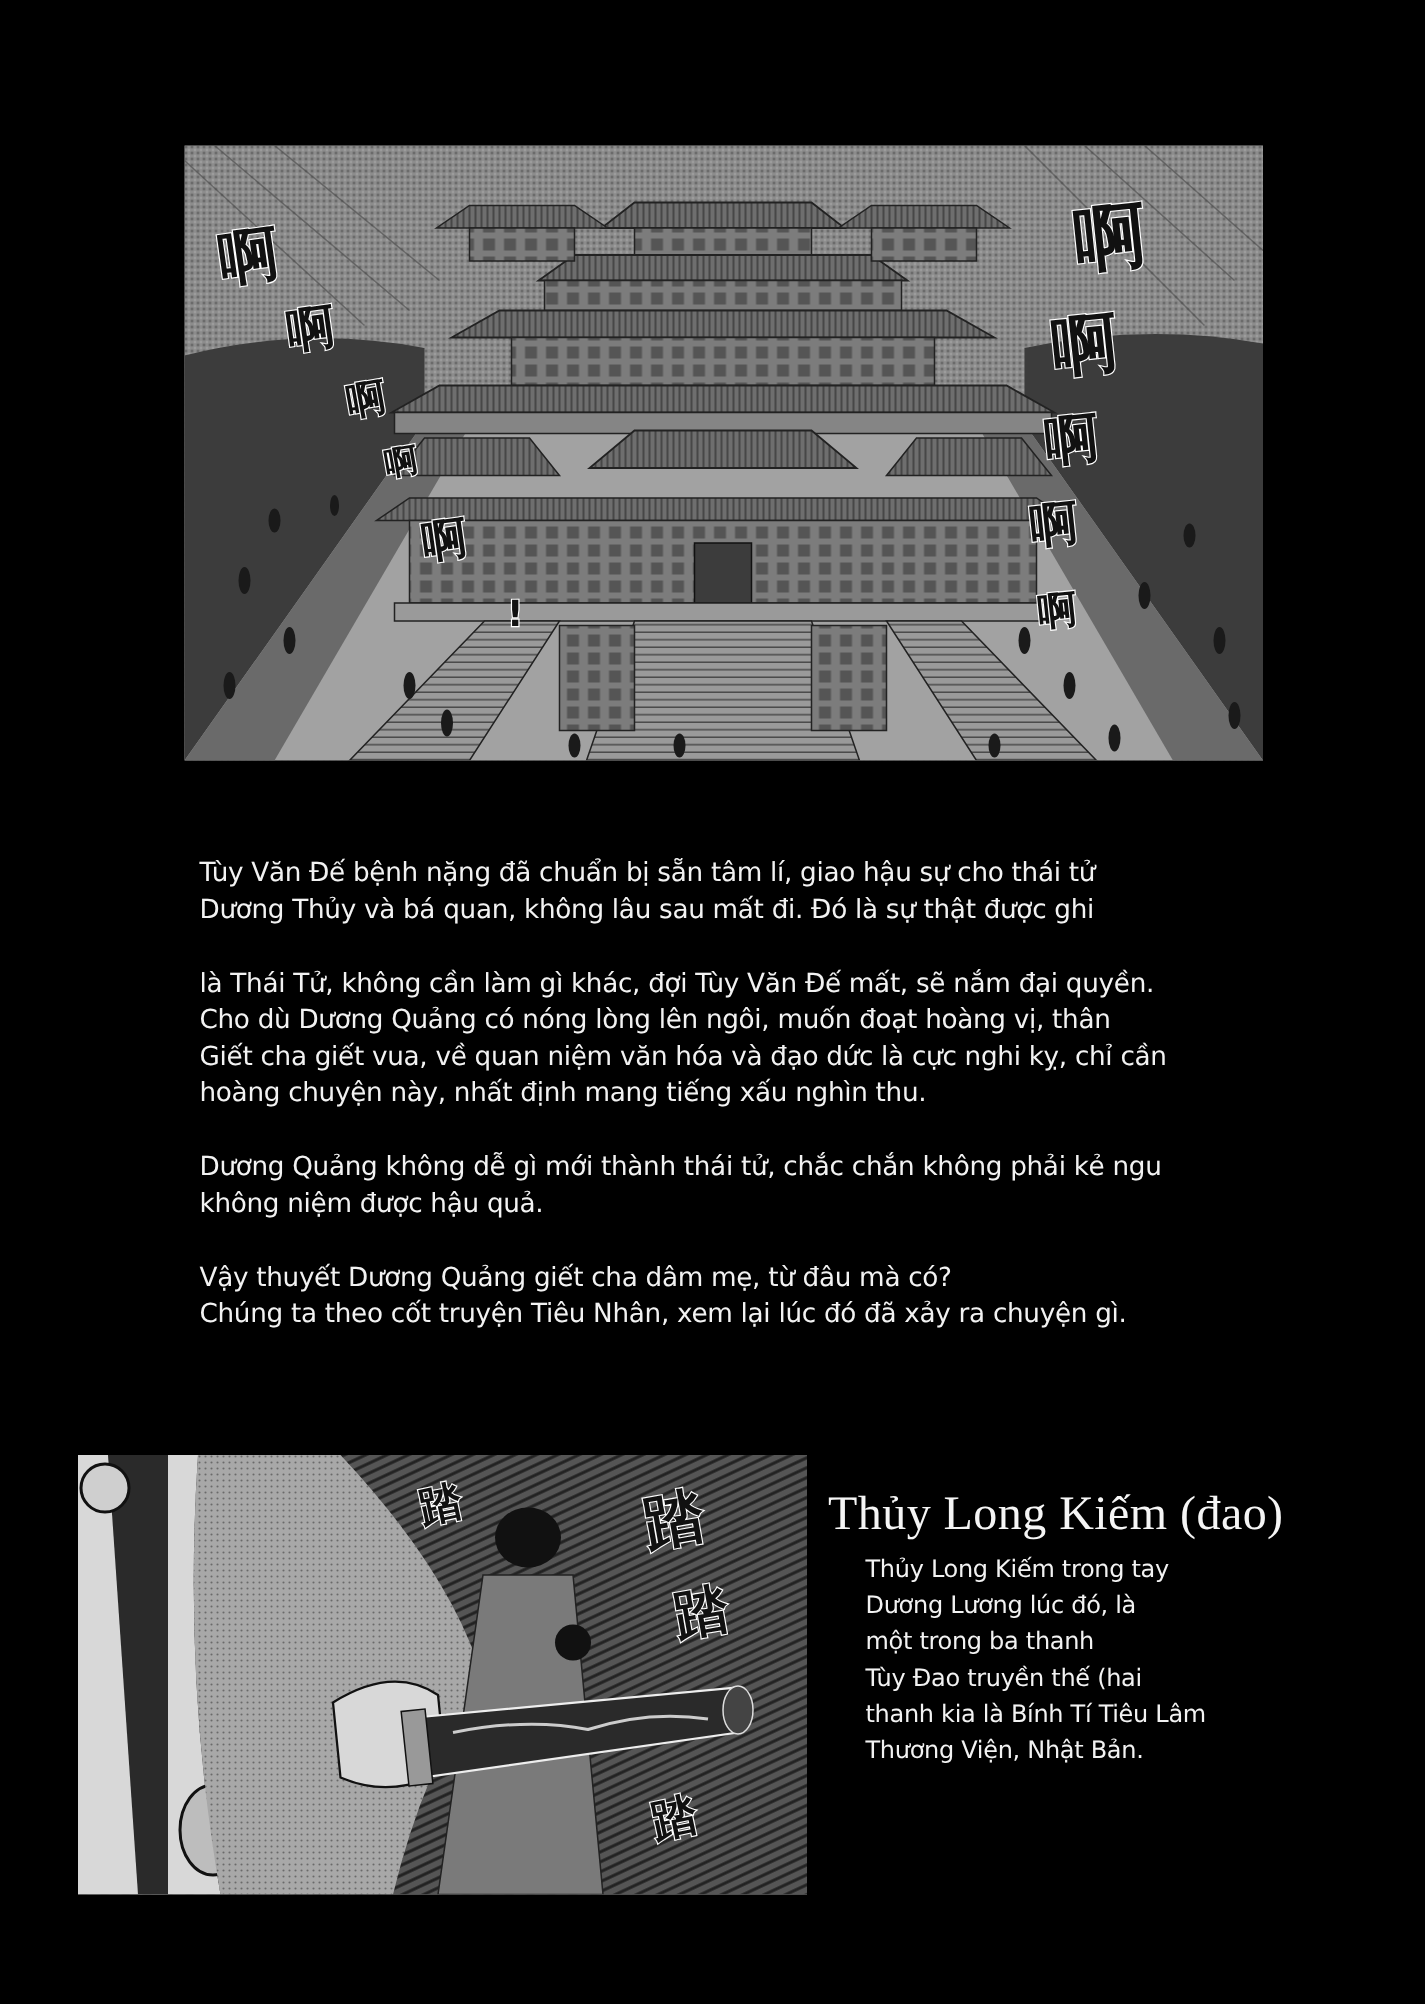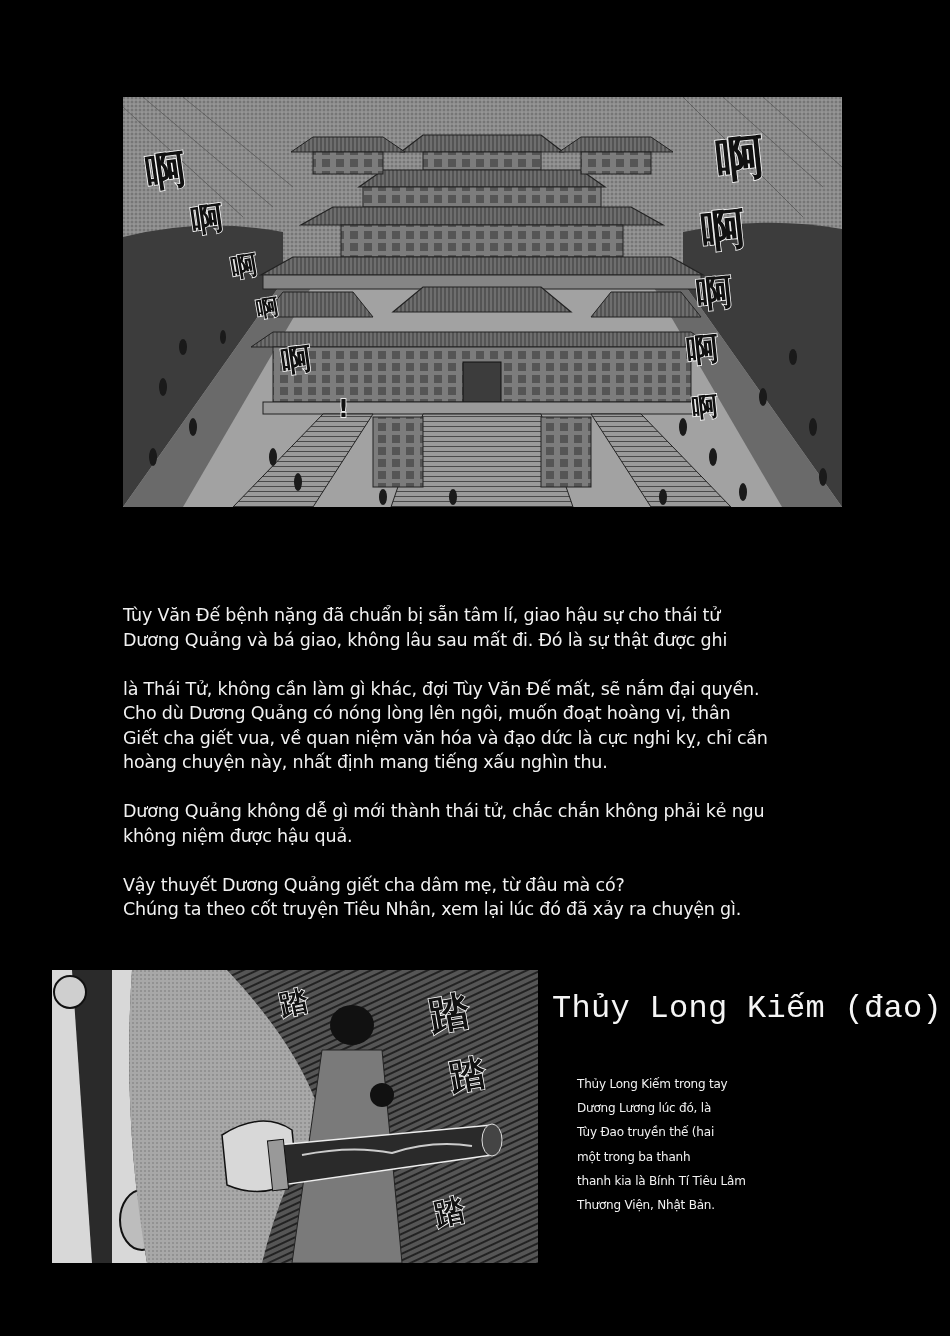--- a/index.html
+++ b/index.html
@@ -1,24 +1,24 @@
 <!DOCTYPE html>
 <html><head>
 <meta charset="utf-8">
 <style>
   html, body { margin: 0; padding: 0; background: #000; }
   body { width: 950px; height: 1336px; position: relative; overflow: hidden; font-family: "DejaVu Sans", sans-serif; color: #f2f2f2; }
   .panel { position: absolute; overflow: hidden; }
   #panel-top { left: 123px; top: 97px; width: 719px; height: 410px; background: #8a8a8a; }
   #panel-bottom { left: 52px; top: 970px; width: 486px; height: 293px; background: #9a9a9a; }
-  .para-block { position: absolute; left: 123px; top: 570px; width: 740px; font-size: 17.5px; line-height: 24.5px; letter-spacing: -0.2px; margin-top: 33px; }
+  .para-block { position: absolute; left: 133px; top: 570px; width: 740px; font-size: 17.5px; line-height: 24.5px; letter-spacing: -0.2px; }
   .para { margin: 0 0 24.5px 0; }
   .para span { display: block; white-space: nowrap; }
-  .sword-title { position: absolute; left: 552px; top: 990px; font-family: Liberation Mono, monospace; font-size: 32px; letter-spacing: 0.3px; white-space: nowrap; color: #f5f5f5; }
-  .sword-desc { position: absolute; left: 577px; top: 1072px; font-size: 12px; line-height: 24.2px; letter-spacing: -0.2px; }
+  .sword-title { position: absolute; left: 552px; top: 990px; font-family: Liberation Serif, serif; font-size: 32px; letter-spacing: 0.3px; white-space: nowrap; color: #f5f5f5; }
+  .sword-desc { position: absolute; left: 577px; top: 1034px; font-size: 16px; line-height: 24.2px; letter-spacing: -0.2px; }
   .sword-desc span { display: block; white-space: nowrap; }
   svg { display: block; }
 </style>
 </head>
 <body>
 
 <div class="panel" id="panel-top">
   <svg width="719" height="410" viewBox="0 0 719 410">
     <defs>
       <pattern id="screentone" width="4" height="4" patternUnits="userSpaceOnUse">
@@ -127,21 +127,21 @@
       <text x="575" y="210" font-size="36" transform="rotate(-6 575 210)">啊</text>
       <text x="565" y="265" font-size="32" transform="rotate(-6 565 265)">啊</text>
       <text x="570" y="320" font-size="26" transform="rotate(-6 570 320)">啊</text>
     </g>
   </svg>
 </div>
 
 <div class="para-block">
   <p class="para">
     <span>Tùy Văn Đế bệnh nặng đã chuẩn bị sẵn tâm lí, giao hậu sự cho thái tử</span>
-    <span>Dương Quảng và bá giao, không lâu sau mất đi. Đó là sự thật được ghi</span>
+    <span>Dương Thủy và bá quan, không lâu sau mất đi. Đó là sự thật được ghi</span>
   </p>
   <p class="para">
     <span>là Thái Tử, không cần làm gì khác, đợi Tùy Văn Đế mất, sẽ nắm đại quyền.</span>
     <span>Cho dù Dương Quảng có nóng lòng lên ngôi, muốn đoạt hoàng vị, thân</span>
     <span>Giết cha giết vua, về quan niệm văn hóa và đạo dức là cực nghi kỵ, chỉ cần</span>
     <span>hoàng chuyện này, nhất định mang tiếng xấu nghìn thu.</span>
   </p>
   <p class="para">
     <span>Dương Quảng không dễ gì mới thành thái tử, chắc chắn không phải kẻ ngu</span>
     <span>không niệm được hậu quả.</span>
@@ -190,17 +190,17 @@
       <text x="400" y="120" font-size="36" transform="rotate(-10 400 120)">踏</text>
       <text x="385" y="255" font-size="30" transform="rotate(-12 385 255)">踏</text>
     </g>
   </svg>
 </div>
 
 <div class="sword-title">Thủy Long Kiếm (đao)</div>
 <div class="sword-desc">
   <span>Thủy Long Kiếm trong tay</span>
   <span>Dương Lương lúc đó, là</span>
+  <span>một trong ba thanh</span>
   <span>Tùy Đao truyền thế (hai</span>
-  <span>một trong ba thanh</span>
   <span>thanh kia là Bính Tí Tiêu Lâm</span>
   <span>Thương Viện, Nhật Bản.</span>
 </div>
 
 </body></html>

